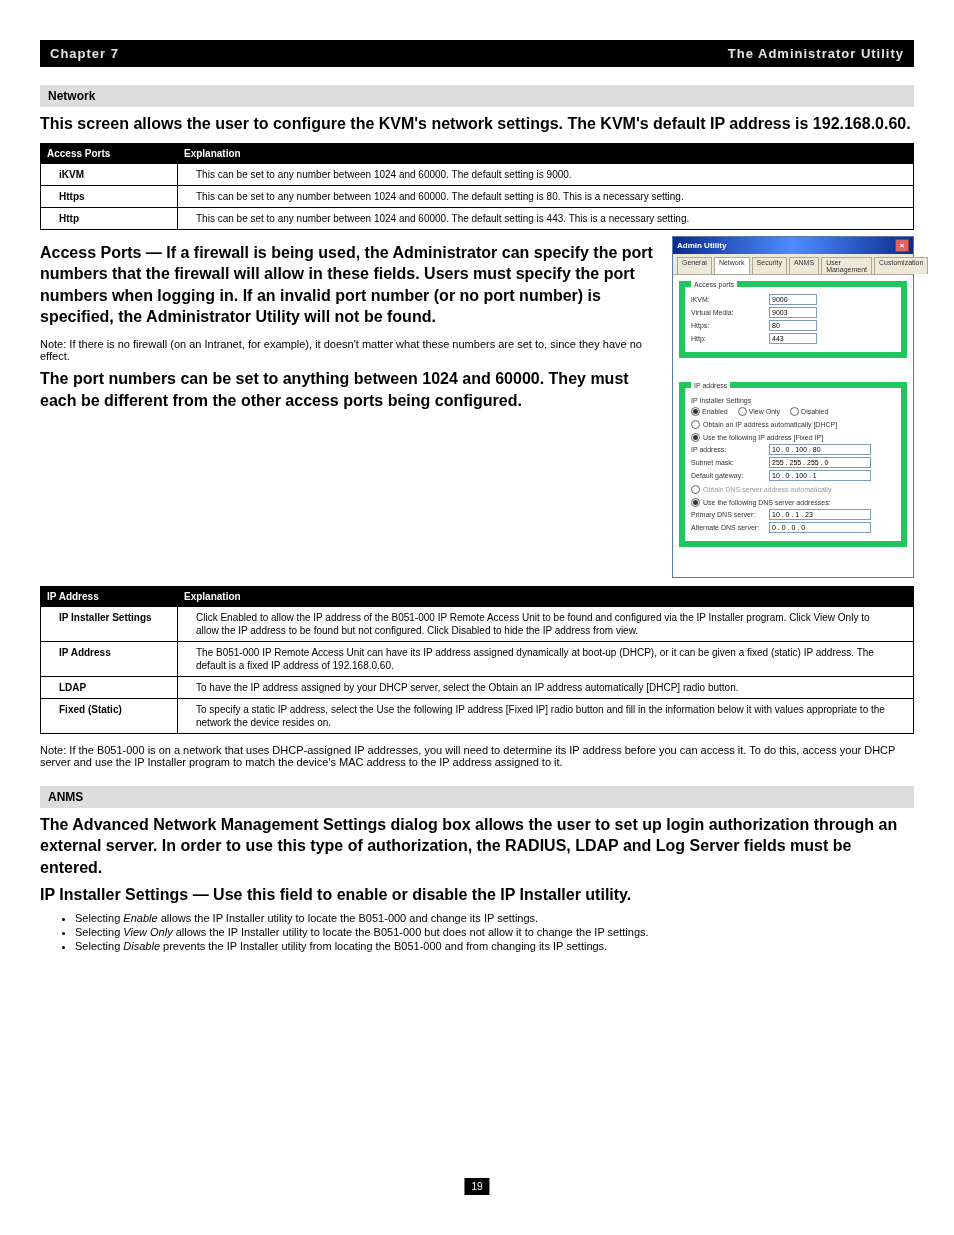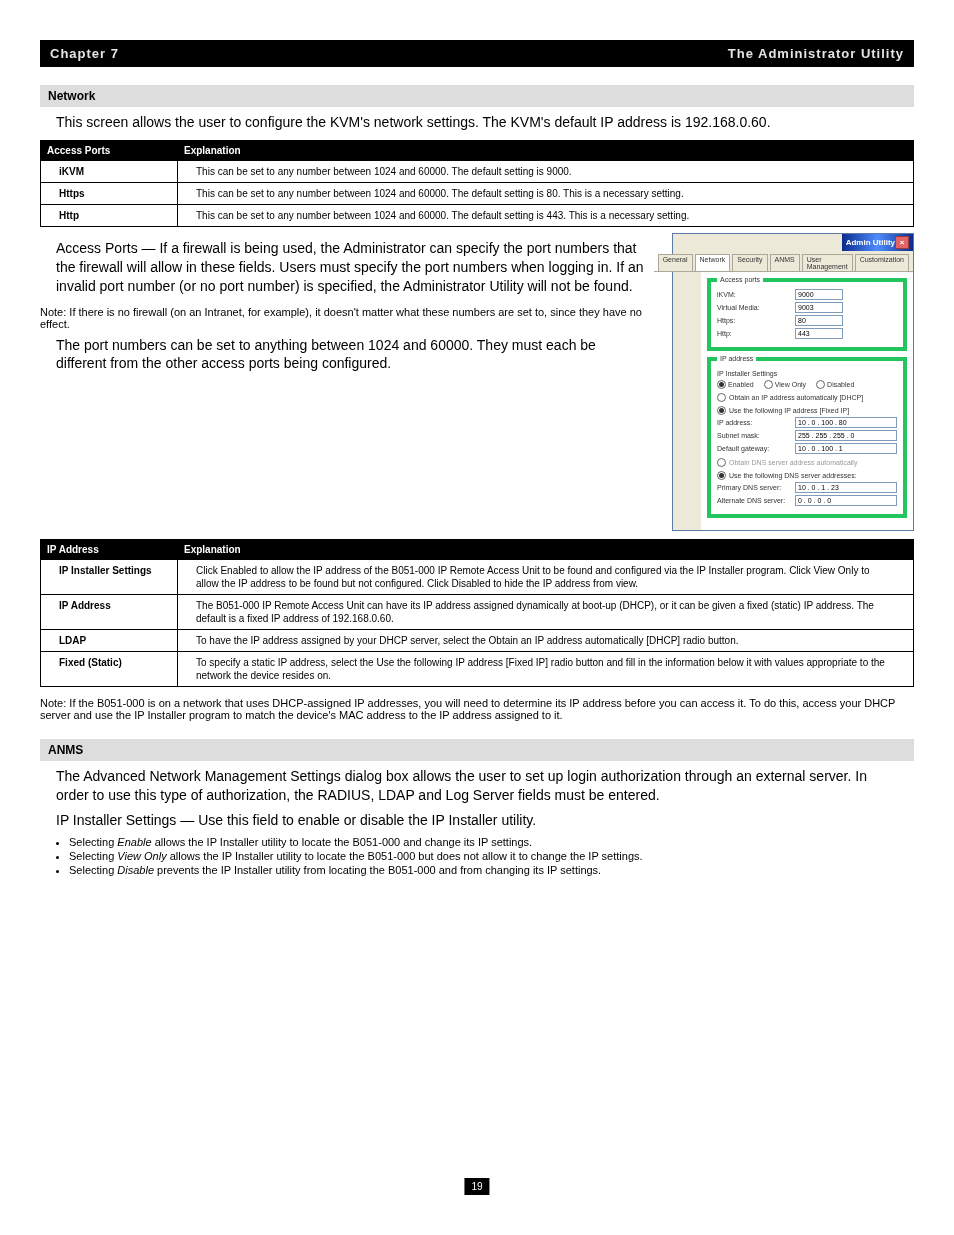--- a/index.html
+++ b/index.html
@@ -30,23 +30,24 @@
   }
   .section-title {
     background: #ddd;
     padding: 4px 8px;
     font-size: 12px;
     font-weight: bold;
     margin-top: 18px;
     margin-bottom: 6px;
   }
   .body-text {
-    font-size: 14px;
+    font-size: 16px;
     line-height: 1.35;
-    margin: 6px 16px;
+    margin: 6px 0;
+    font-weight: bold;
   }
 
   table.data {
     width: 100%;
     border-collapse: collapse;
     font-size: 10px;
     margin-top: 8px;
   }
   table.data thead th {
     background: #000;
@@ -76,40 +77,39 @@
   }
   .two-col .left {
     flex: 1;
   }
 
   ul.bullets {
     margin: 4px 0 8px 18px;
     padding: 0;
     font-size: 11px;
   }
-  ul.bullets li { margin: 2px 11px; }
+  ul.bullets li { margin: 2px 17px; }
 
   .note {
     font-size: 11px;
     margin-top: 10px;
   }
   .note .note-label { font-weight: normal; }
 
   
   .dlg {
     width: 240px;
     font-family: "Segoe UI", Tahoma, sans-serif;
     font-size: 8px;
     color: #333;
     border: 1px solid #5b7aa6;
     background: #ece9d8;
     display: flex;
     flex-direction: column;
     flex-shrink: 0;
-    align-items: flex-end;
   }
   .dlg-title {
     background: linear-gradient(to right, #0a2b8c, #4f8cff, #0a2b8c);
     color: #fff;
     padding: 2px 4px;
     display: flex;
     justify-content: space-between;
     align-items: center;
     font-weight: bold;
     font-size: 8px;
@@ -138,23 +138,23 @@
     padding: 1px 4px;
     background: #ece9d8;
   }
   .dlg-tab.active { background: #fff; }
   .dlg-body {
     background: #fff;
     flex: 1;
     padding: 6px;
   }
   .grp {
-    border: 4px solid #22c55e;
+    border: 6px solid #22c55e;
     padding: 5px 6px 6px;
-    margin-bottom: 6px;
+    margin-bottom: 24px;
     position: relative;
   }
   .grp-label {
     position: absolute;
     top: -6px;
     left: 6px;
     background: #fff;
     padding: 0 3px;
     font-size: 7px;
   }

